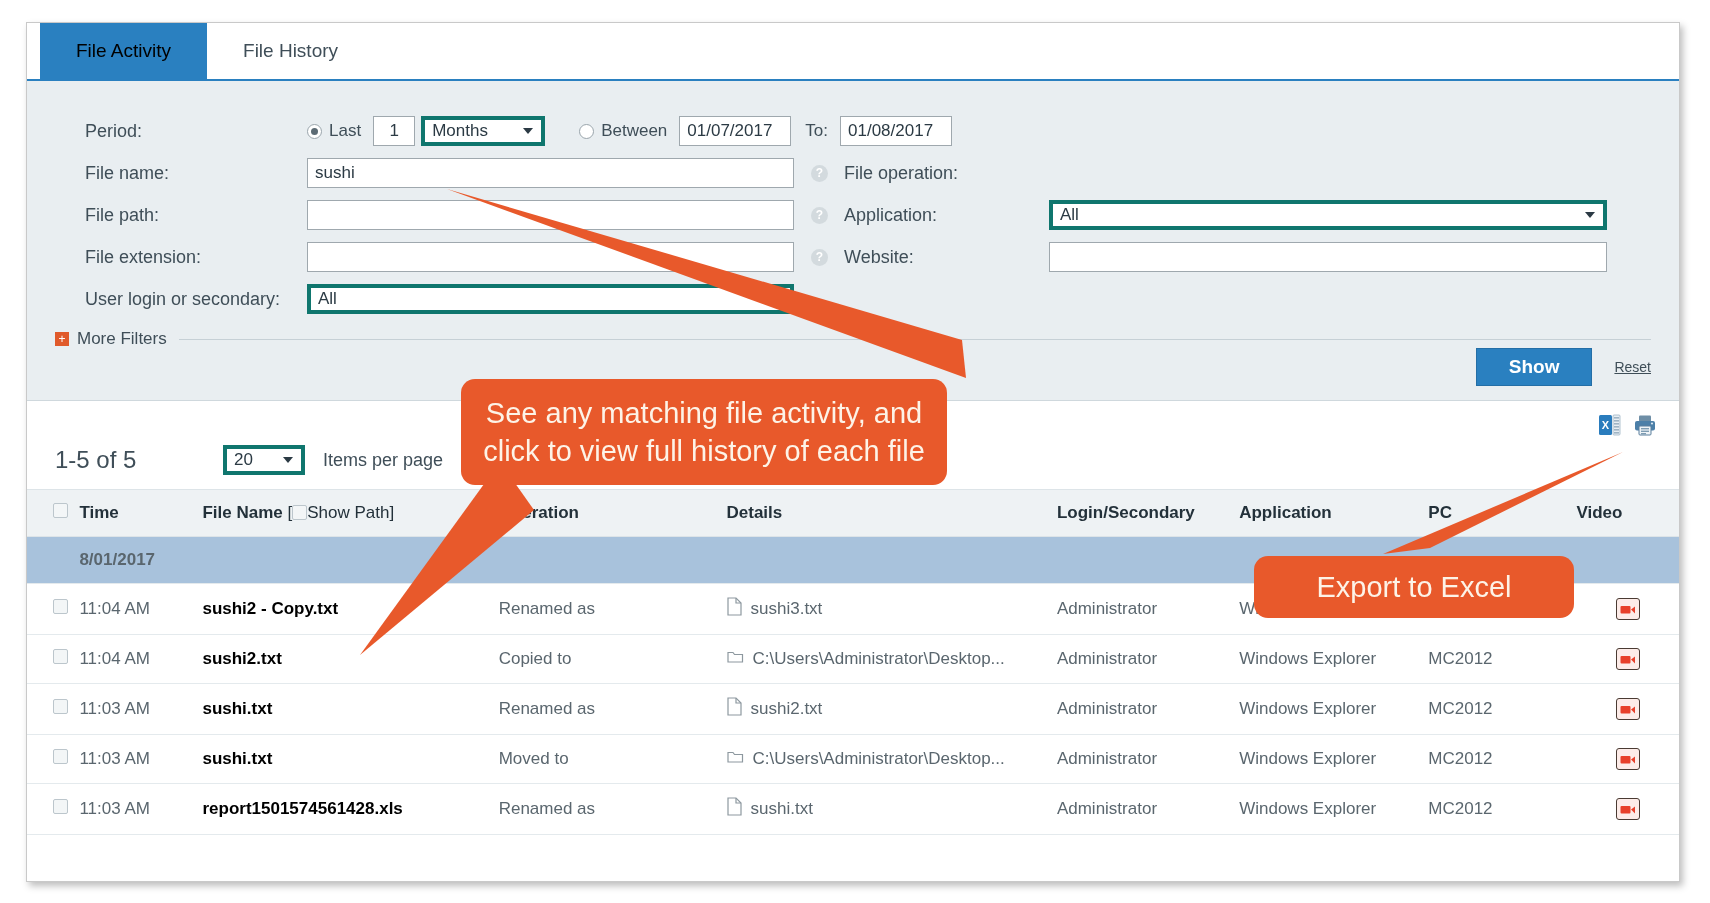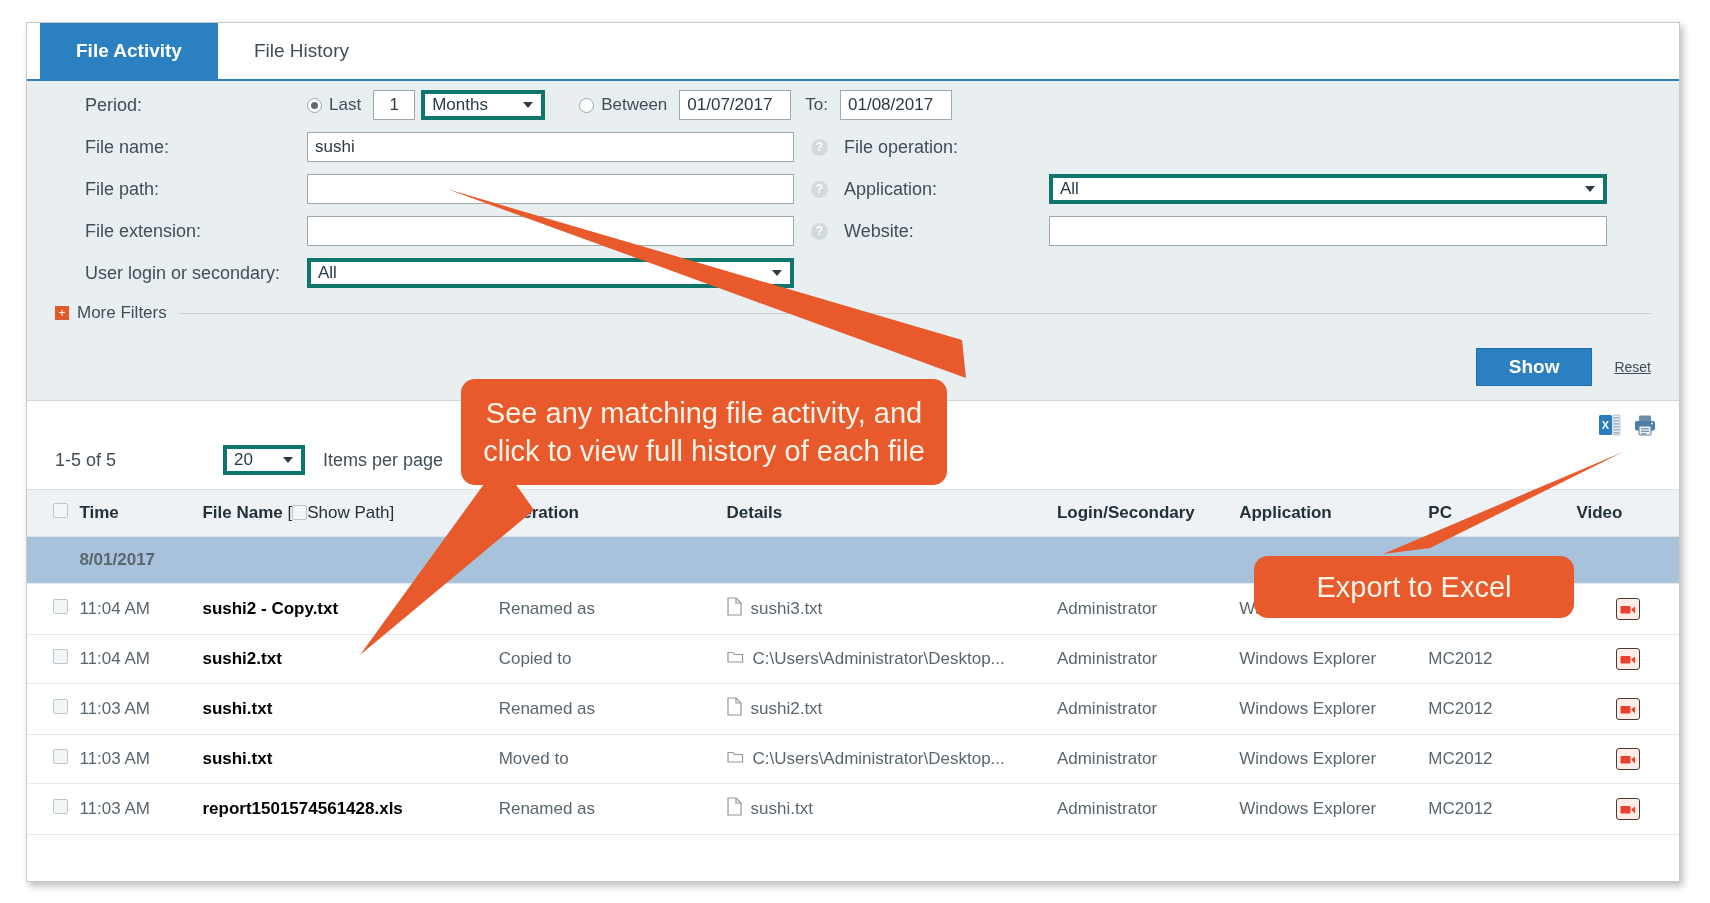--- a/index.html
+++ b/index.html
@@ -38,28 +38,28 @@
     display: flex; align-items: center; justify-content: center;
     padding: 0 36px;
     font-size: 19px;
     color: #3f4e58;
     cursor: pointer;
     position: relative;
     top: 0;
   }
   .tab.active {
     background: #2a80c0;
-    color: #ffffff;
-    font-weight: bold;
+    color: #000000;
+    font-weight: normal;
   }
   
   .filters {
     background: #e9eef1;
     border-bottom: 1px solid #cfd8dd;
-    padding: 8px 28px 0 28px;
+    padding: 34px 28px 0 28px;
     position: relative;
     height: 320px;
   }
   .frow {
     display: flex;
     align-items: center;
     margin-bottom: 10px;
     height: 32px;
   }
   .flabel {
@@ -157,21 +157,21 @@
   .results { position: relative; padding: 0 0 0 0; background: #fff; }
   .exporticons {
     position: absolute; right: 22px; top: 12px;
     display: flex; gap: 12px; align-items: center;
   }
   .pagerow {
     display: flex; align-items: center;
     padding: 44px 0 14px 28px;
     gap: 18px;
   }
-  .pagecount { font-size: 18px; color: #3f4e58; width: 150px; }
+  .pagecount { font-size: 24px; color: #3f4e58; width: 150px; }
   .ppsel { width: 82px; }
   .pplabel { font-size: 18px; color: #3f4e58; }
   table.grid { width: 100%; border-collapse: collapse; }
   table.grid th {
     background: #eef2f4;
     font-size: 17px; color: #23313a;
     font-weight: bold;
     text-align: left;
     padding: 13px 0;
     border-top: 1px solid #dde4e8;

